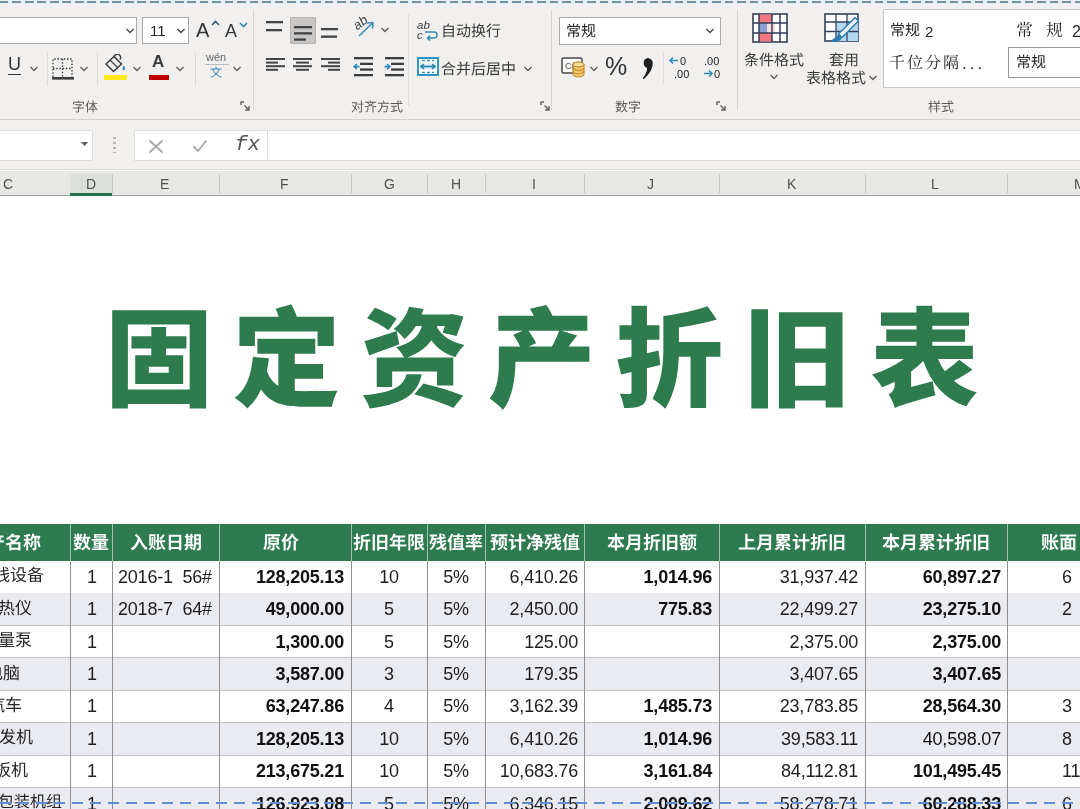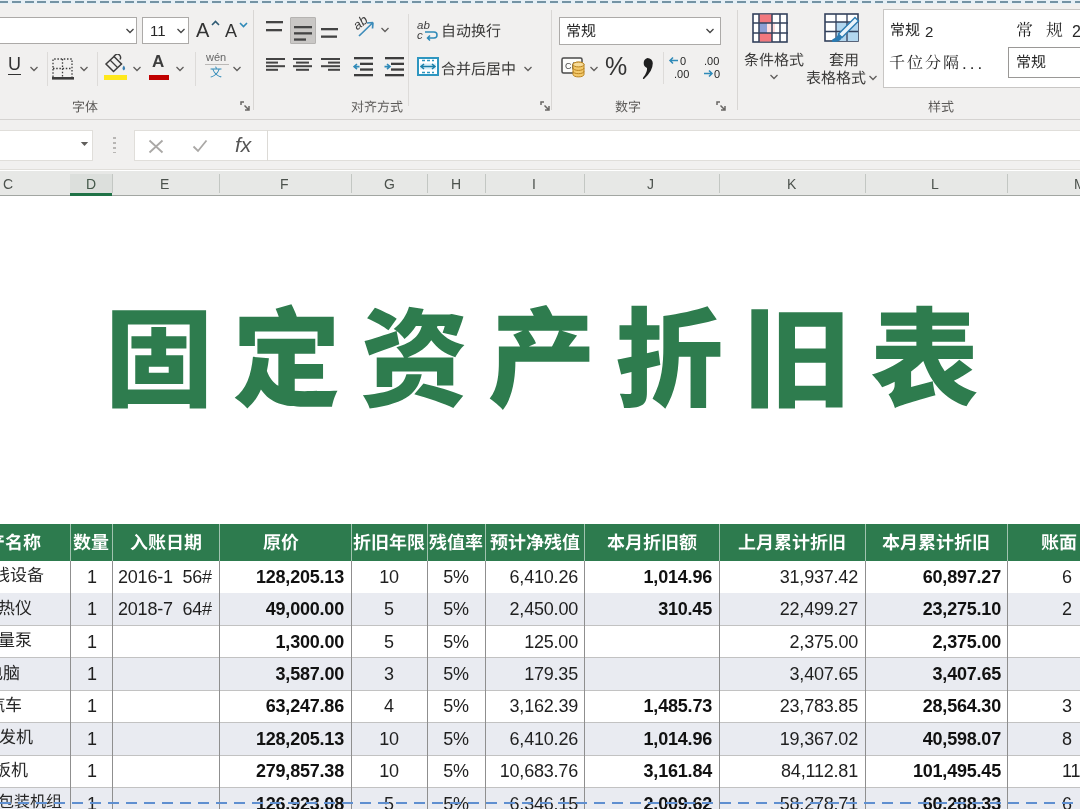--- a/index.html
+++ b/index.html
@@ -731,21 +731,21 @@
     </svg>
     <div class="abs" style="left:113px;top:137px;width:3px;height:16px;background:repeating-linear-gradient(180deg,#b8b6b4 0 2px,transparent 2px 5px)"></div>
     <div class="abs" style="left:134px;top:130px;width:946px;height:31px;background:#fff;border:1px solid #e0deda;border-right:none"></div>
     <div class="vline" style="left:267px;top:130px;height:31px;background:#dcdad6"></div>
     <svg class="abs" style="left:148px;top:139px" width="16" height="15" viewBox="0 0 16 15">
       <path d="M1.5 1.5 L14.5 13.5 M14.5 1.5 L1.5 13.5" stroke="#aaa8a6" stroke-width="1.8"></path>
     </svg>
     <svg class="abs" style="left:192px;top:139px" width="16" height="14" viewBox="0 0 16 14">
       <path d="M1.5 7.5 L6 12 L14.5 1.5" stroke="#aaa8a6" stroke-width="1.8" fill="none"></path>
     </svg>
-    <div class="lat" style="left:235px;top:133px;font-size:21px;font-style:italic;font-family:Liberation Sans, sans-serif;color:#555">fx</div>
+    <div class="lat" style="left:235px;top:133px;font-size:21px;font-style:italic;font-family:Liberation Mono, monospace;color:#555">fx</div>
     <div class="abs" style="left:0;top:171px;width:1080px;height:25px;background:#e7e8e6;border-bottom:1px solid #a2a6a2"></div>
     <div class="vline" style="left:70px;top:174px;height:19px;background:#c3c7c3"></div>
     <div class="vline" style="left:112px;top:174px;height:19px;background:#c3c7c3"></div>
     <div class="vline" style="left:219px;top:174px;height:19px;background:#c3c7c3"></div>
     <div class="vline" style="left:351px;top:174px;height:19px;background:#c3c7c3"></div>
     <div class="vline" style="left:427px;top:174px;height:19px;background:#c3c7c3"></div>
     <div class="vline" style="left:485px;top:174px;height:19px;background:#c3c7c3"></div>
     <div class="vline" style="left:584px;top:174px;height:19px;background:#c3c7c3"></div>
     <div class="vline" style="left:719px;top:174px;height:19px;background:#c3c7c3"></div>
     <div class="vline" style="left:865px;top:174px;height:19px;background:#c3c7c3"></div>
@@ -888,21 +888,21 @@
     <svg style="position:absolute;left:-2.0px;top:598.6px;" width="34.0" height="17.0" viewBox="0 0 2000 1000" fill="#262626">
       <use href="#r70ED" x="0" y="0" width="1000" height="1000"></use>
       <use href="#r4EEA" x="1000" y="0" width="1000" height="1000"></use>
     </svg>
     <div class="lat" style="left:87px;top:599.1px;font-size:18px;color:#1f1f1f;letter-spacing:-0.2px">1</div>
     <div class="lat" style="left:118px;top:599.1px;font-size:18px;color:#1f1f1f;letter-spacing:-0.2px">2018-7  64#</div>
     <div class="lat" style="right:736px;top:599.1px;font-size:18px;font-weight:bold;color:#111;letter-spacing:-0.2px">49,000.00</div>
     <div class="lat" style="left:351px;width:76px;text-align:center;top:599.1px;font-size:18px;color:#1f1f1f;letter-spacing:-0.2px">5</div>
     <div class="lat" style="left:427px;width:58px;text-align:center;top:599.1px;font-size:18px;color:#1f1f1f;letter-spacing:-0.2px">5%</div>
     <div class="lat" style="right:502px;top:599.1px;font-size:18px;color:#1f1f1f;letter-spacing:-0.2px">2,450.00</div>
-    <div class="lat" style="right:368px;top:599.1px;font-size:18px;font-weight:bold;color:#111;letter-spacing:-0.2px">310.45</div>
+    <div class="lat" style="right:368px;top:599.1px;font-size:18px;font-weight:bold;color:#111;letter-spacing:-0.2px">775.83</div>
     <div class="lat" style="right:222px;top:599.1px;font-size:18px;color:#1f1f1f;letter-spacing:-0.2px">22,499.27</div>
     <div class="lat" style="right:79px;top:599.1px;font-size:18px;font-weight:bold;color:#111;letter-spacing:-0.2px">23,275.10</div>
     <div class="lat" style="left:1062px;top:599.1px;font-size:18px;color:#1f1f1f;letter-spacing:-0.2px">2</div>
     <div class="hline" style="left:0;top:657.4px;width:1080px;background:#c2c2c2"></div>
     <div class="vline" style="left:70px;top:625.4px;height:32.5px;background:#8f8f8f"></div>
     <div class="vline" style="left:112px;top:625.4px;height:32.5px;background:#8f8f8f"></div>
     <div class="vline" style="left:219px;top:625.4px;height:32.5px;background:#8f8f8f"></div>
     <div class="vline" style="left:351px;top:625.4px;height:32.5px;background:#8f8f8f"></div>
     <div class="vline" style="left:427px;top:625.4px;height:32.5px;background:#8f8f8f"></div>
     <div class="vline" style="left:485px;top:625.4px;height:32.5px;background:#8f8f8f"></div>
@@ -983,40 +983,40 @@
     <svg style="position:absolute;left:-1.0px;top:728.4px;" width="34.0" height="17.0" viewBox="0 0 2000 1000" fill="#262626">
       <use href="#r53D1" x="0" y="0" width="1000" height="1000"></use>
       <use href="#r673A" x="1000" y="0" width="1000" height="1000"></use>
     </svg>
     <div class="lat" style="left:87px;top:728.9px;font-size:18px;color:#1f1f1f;letter-spacing:-0.2px">1</div>
     <div class="lat" style="right:736px;top:728.9px;font-size:18px;font-weight:bold;color:#111;letter-spacing:-0.2px">128,205.13</div>
     <div class="lat" style="left:351px;width:76px;text-align:center;top:728.9px;font-size:18px;color:#1f1f1f;letter-spacing:-0.2px">10</div>
     <div class="lat" style="left:427px;width:58px;text-align:center;top:728.9px;font-size:18px;color:#1f1f1f;letter-spacing:-0.2px">5%</div>
     <div class="lat" style="right:502px;top:728.9px;font-size:18px;color:#1f1f1f;letter-spacing:-0.2px">6,410.26</div>
     <div class="lat" style="right:368px;top:728.9px;font-size:18px;font-weight:bold;color:#111;letter-spacing:-0.2px">1,014.96</div>
-    <div class="lat" style="right:222px;top:728.9px;font-size:18px;color:#1f1f1f;letter-spacing:-0.2px">19,367.02</div>
-    <div class="lat" style="right:79px;top:728.9px;font-size:18px;font-weight:bold;color:#111;letter-spacing:-0.2px">40,598.07</div>
+    <div class="lat" style="right:222px;top:728.9px;font-size:18px;color:#1f1f1f;letter-spacing:-0.2px">39,583.11</div>
+    <div class="lat" style="right:79px;top:728.9px;font-size:18px;font-weight:normal;color:#111;letter-spacing:-0.2px">40,598.07</div>
     <div class="lat" style="left:1062px;top:728.9px;font-size:18px;color:#1f1f1f;letter-spacing:-0.2px">8</div>
     <div class="hline" style="left:0;top:787.2px;width:1080px;background:#c2c2c2"></div>
     <div class="vline" style="left:70px;top:755.2px;height:32.5px;background:#8f8f8f"></div>
     <div class="vline" style="left:112px;top:755.2px;height:32.5px;background:#8f8f8f"></div>
     <div class="vline" style="left:219px;top:755.2px;height:32.5px;background:#8f8f8f"></div>
     <div class="vline" style="left:351px;top:755.2px;height:32.5px;background:#8f8f8f"></div>
     <div class="vline" style="left:427px;top:755.2px;height:32.5px;background:#8f8f8f"></div>
     <div class="vline" style="left:485px;top:755.2px;height:32.5px;background:#8f8f8f"></div>
     <div class="vline" style="left:584px;top:755.2px;height:32.5px;background:#8f8f8f"></div>
     <div class="vline" style="left:719px;top:755.2px;height:32.5px;background:#8f8f8f"></div>
     <div class="vline" style="left:865px;top:755.2px;height:32.5px;background:#8f8f8f"></div>
     <div class="vline" style="left:1007px;top:755.2px;height:32.5px;background:#8f8f8f"></div>
     <svg style="position:absolute;left:-6.0px;top:760.8px;" width="34.0" height="17.0" viewBox="0 0 2000 1000" fill="#262626">
       <use href="#r677F" x="0" y="0" width="1000" height="1000"></use>
       <use href="#r673A" x="1000" y="0" width="1000" height="1000"></use>
     </svg>
     <div class="lat" style="left:87px;top:761.3px;font-size:18px;color:#1f1f1f;letter-spacing:-0.2px">1</div>
-    <div class="lat" style="right:736px;top:761.3px;font-size:18px;font-weight:bold;color:#111;letter-spacing:-0.2px">279,857.38</div>
+    <div class="lat" style="right:736px;top:761.3px;font-size:18px;font-weight:bold;color:#111;letter-spacing:-0.2px">213,675.21</div>
     <div class="lat" style="left:351px;width:76px;text-align:center;top:761.3px;font-size:18px;color:#1f1f1f;letter-spacing:-0.2px">10</div>
     <div class="lat" style="left:427px;width:58px;text-align:center;top:761.3px;font-size:18px;color:#1f1f1f;letter-spacing:-0.2px">5%</div>
     <div class="lat" style="right:502px;top:761.3px;font-size:18px;color:#1f1f1f;letter-spacing:-0.2px">10,683.76</div>
     <div class="lat" style="right:368px;top:761.3px;font-size:18px;font-weight:bold;color:#111;letter-spacing:-0.2px">3,161.84</div>
     <div class="lat" style="right:222px;top:761.3px;font-size:18px;color:#1f1f1f;letter-spacing:-0.2px">84,112.81</div>
     <div class="lat" style="right:79px;top:761.3px;font-size:18px;font-weight:bold;color:#111;letter-spacing:-0.2px">101,495.45</div>
     <div class="lat" style="left:1062px;top:761.3px;font-size:18px;color:#1f1f1f;letter-spacing:-0.2px">11</div>
     <div class="abs" style="left:0;top:787.7px;width:1080px;height:32.5px;background:#e9ebf1"></div>
     <div class="vline" style="left:70px;top:787.7px;height:32.5px;background:#8f8f8f"></div>
     <div class="vline" style="left:112px;top:787.7px;height:32.5px;background:#8f8f8f"></div>

